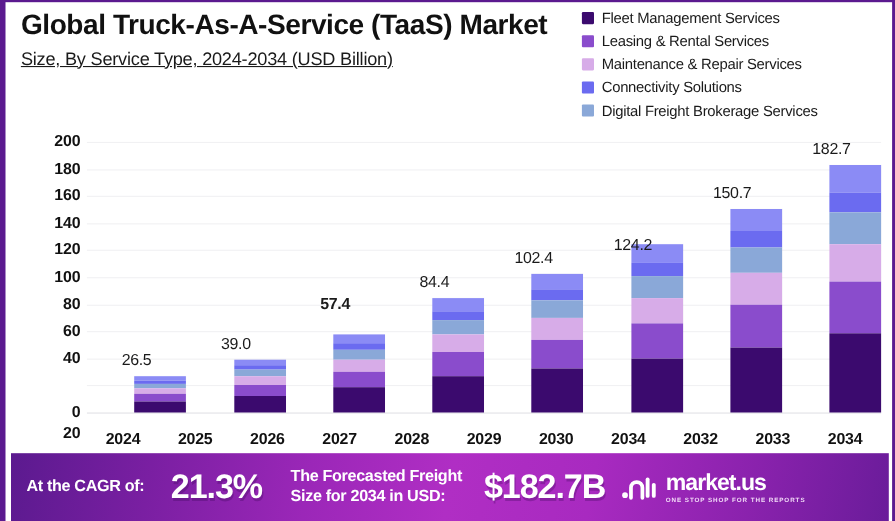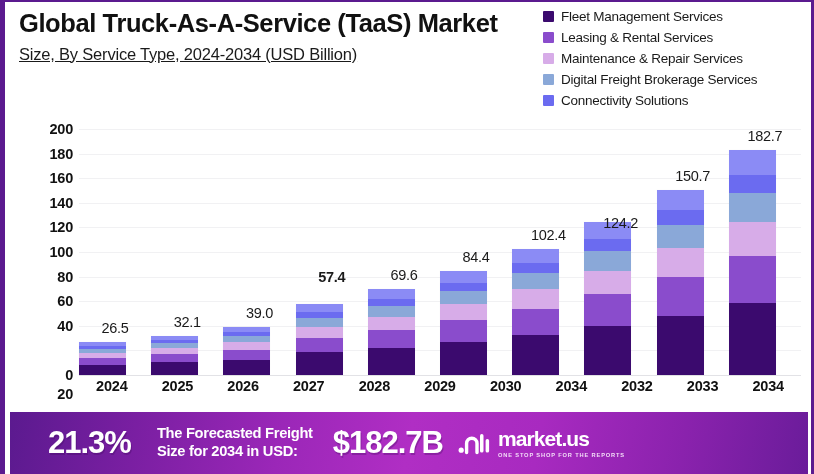--- a/index.html
+++ b/index.html
@@ -25,21 +25,21 @@
     letter-spacing:-0.4px;line-height:1.05;
     margin:6px 0 0 4px;white-space:nowrap;
   }
   .chart-subtitle{
     font-size:16.5px;color:#1a1a1a;font-weight:normal;
     letter-spacing:-0.2px;margin:8px 0 12px 4px;white-space:nowrap;text-decoration:underline;
   }
 
   
   .legend{
-    position:absolute;right:6px;top:2px;width:262px;
+    position:absolute;right:20px;top:2px;width:262px;
     display:flex;flex-direction:column;gap:2px;padding-top:3px;
   }
   .legend-item{display:flex;align-items:center;height:19px;}
   .legend-swatch{width:11px;height:11px;flex:0 0 11px;margin-right:7px;border-radius:1px;}
   .legend-label{font-size:13.5px;color:#1a1a1a;white-space:nowrap;letter-spacing:-0.25px;}
 
   
   .plot{position:absolute;left:0;top:108px;width:806px;height:300px;}
   .y-axis{position:absolute;left:14px;top:0;width:54px;height:266px;}
   .y-tick{
@@ -50,35 +50,35 @@
   .grid-area{position:absolute;left:74px;top:0;right:10px;height:266px;}
   .gridline{position:absolute;left:0;right:0;height:1px;background:#f1f1f3;}
   .baseline{position:absolute;left:0;right:0;height:1px;background:#e2e2e6;}
 
   .bars{
     position:absolute;left:74px;right:10px;top:0;height:265px;
     display:flex;align-items:flex-end;justify-content:space-between;
   }
   .bar-col{
     position:relative;flex:1 1 0;height:100%;
-    display:flex;flex-direction:column;justify-content:flex-end;align-items:flex-start;
+    display:flex;flex-direction:column;justify-content:flex-end;align-items:flex-end;
   }
   .bar-stack{
     width:47px;display:flex;flex-direction:column;justify-content:flex-end;
     box-shadow:0 0 0 0.5px rgba(0,0,0,0.02);
   }
   .seg{width:100%;}
   .bar-label{
     position:absolute;left:0;right:0;text-align:center;
     font-size:14.5px;color:#1a1a1a;letter-spacing:-0.3px;white-space:nowrap;
   }
 
   .x-axis{
     position:absolute;left:74px;right:10px;top:268px;height:30px;
-    display:flex;justify-content:space-between;align-items:flex-start;
+    display:flex;justify-content:space-between;align-items:flex-end;
   }
   .x-tick{
     flex:1 1 0;text-align:center;font-size:14.5px;font-weight:bold;
     color:#111111;letter-spacing:-0.2px;
   }
 
   
   .footer{
     position:absolute;left:5px;right:3px;bottom:0;height:62px;
     background:linear-gradient(100deg,#5b1a8f 0%,#7a1fa2 16%,#9b27b8 34%,#b02ec4 50%,#a82ac0 66%,#8a22ad 84%,#6a1c9a 100%);
@@ -126,26 +126,26 @@
       </div>
       <div class="legend-item">
         <span class="legend-swatch" style="background: rgb(138, 76, 204);"></span>
         <span class="legend-label">Leasing &amp; Rental Services</span>
       </div>
       <div class="legend-item">
         <span class="legend-swatch" style="background: rgb(215, 172, 232);"></span>
         <span class="legend-label">Maintenance &amp; Repair Services</span>
       </div>
       <div class="legend-item">
+        <span class="legend-swatch" style="background: rgb(107, 107, 240);"></span>
+        <span class="legend-label">Connectivity Solutions</span>
+      </div>
+      <div class="legend-item">
         <span class="legend-swatch" style="background: rgb(138, 168, 216);"></span>
         <span class="legend-label">Digital Freight Brokerage Services</span>
-      </div>
-      <div class="legend-item">
-        <span class="legend-swatch" style="background: rgb(107, 107, 240);"></span>
-        <span class="legend-label">Connectivity Solutions</span>
       </div>
     </div>
 
   <div class="plot">
     <div class="y-axis" id="yaxis">
         <div class="y-tick" style="top: 265px;">0</div>
         <div class="y-tick" style="top: 240.4px; margin-top: 44px;">20</div>
         <div class="y-tick" style="top: 215.8px;">40</div>
         <div class="y-tick" style="top: 191.2px;">60</div>
         <div class="y-tick" style="top: 166.6px;">80</div>
@@ -175,62 +175,40 @@
             <div class="seg" title="Other Services: 2.9" style="height: 3.61804px; background: rgb(139, 139, 245);"></div>
             <div class="seg" title="Connectivity Solutions: 2.1" style="height: 2.54241px; background: rgb(107, 107, 240);"></div>
             <div class="seg" title="Digital Freight Brokerage Services: 3.4" style="height: 4.17216px; background: rgb(138, 168, 216);"></div>
             <div class="seg" title="Maintenance &amp; Repair Services: 4.1" style="height: 5.05222px; background: rgb(215, 172, 232);"></div>
             <div class="seg" title="Leasing &amp; Rental Services: 5.5" style="height: 6.77976px; background: rgb(138, 76, 204);"></div>
             <div class="seg" title="Fleet Management Services: 8.5" style="height: 10.4304px; background: rgb(59, 10, 110);"></div>
           </div>
           <div class="bar-label" style="bottom: 38.595px;">26.5</div>
         </div>
         <div class="bar-col">
-          <div class="bar-stack" style="height: 39.483px;">
-            <div class="seg" title="Other Services: 3.6" style="height: 4.38261px; background: rgb(139, 139, 245);"></div>
-            <div class="seg" title="Connectivity Solutions: 2.5" style="height: 3.07967px; background: rgb(107, 107, 240);"></div>
-            <div class="seg" title="Digital Freight Brokerage Services: 4.1" style="height: 5.05382px; background: rgb(138, 168, 216);"></div>
-            <div class="seg" title="Maintenance &amp; Repair Services: 5" style="height: 6.11986px; background: rgb(215, 172, 232);"></div>
-            <div class="seg" title="Leasing &amp; Rental Services: 6.7" style="height: 8.21246px; background: rgb(138, 76, 204);"></div>
-            <div class="seg" title="Fleet Management Services: 10.3" style="height: 12.6346px; background: rgb(59, 10, 110);"></div>
-          </div>
-          <div class="bar-label" style="bottom: 45.483px;">32.1</div>
-        </div>
-        <div class="bar-col">
           <div class="bar-stack" style="height: 47.97px;">
             <div class="seg" title="Other Services: 4.3" style="height: 5.32467px; background: rgb(139, 139, 245);"></div>
             <div class="seg" title="Connectivity Solutions: 3" style="height: 3.74166px; background: rgb(107, 107, 240);"></div>
             <div class="seg" title="Digital Freight Brokerage Services: 5" style="height: 6.14016px; background: rgb(138, 168, 216);"></div>
             <div class="seg" title="Maintenance &amp; Repair Services: 6" style="height: 7.43535px; background: rgb(215, 172, 232);"></div>
             <div class="seg" title="Leasing &amp; Rental Services: 8.1" style="height: 9.97776px; background: rgb(138, 76, 204);"></div>
             <div class="seg" title="Fleet Management Services: 12.5" style="height: 15.3504px; background: rgb(59, 10, 110);"></div>
           </div>
           <div class="bar-label" style="bottom: 53.97px;">39.0</div>
         </div>
         <div class="bar-col">
           <div class="bar-stack" style="height: 70.602px;">
             <div class="seg" title="Other Services: 6.4" style="height: 7.83682px; background: rgb(139, 139, 245);"></div>
             <div class="seg" title="Connectivity Solutions: 4.5" style="height: 5.50696px; background: rgb(107, 107, 240);"></div>
             <div class="seg" title="Digital Freight Brokerage Services: 7.3" style="height: 9.03706px; background: rgb(138, 168, 216);"></div>
             <div class="seg" title="Maintenance &amp; Repair Services: 8.9" style="height: 10.9433px; background: rgb(215, 172, 232);"></div>
             <div class="seg" title="Leasing &amp; Rental Services: 11.9" style="height: 14.6852px; background: rgb(138, 76, 204);"></div>
             <div class="seg" title="Fleet Management Services: 18.4" style="height: 22.5926px; background: rgb(59, 10, 110);"></div>
           </div>
           <div class="bar-label" style="bottom: 90px; font-weight: bold;">57.4</div>
-        </div>
-        <div class="bar-col">
-          <div class="bar-stack" style="height: 85.608px;">
-            <div class="seg" title="Other Services: 7.7" style="height: 9.50249px; background: rgb(139, 139, 245);"></div>
-            <div class="seg" title="Connectivity Solutions: 5.4" style="height: 6.67742px; background: rgb(107, 107, 240);"></div>
-            <div class="seg" title="Digital Freight Brokerage Services: 8.9" style="height: 10.9578px; background: rgb(138, 168, 216);"></div>
-            <div class="seg" title="Maintenance &amp; Repair Services: 10.8" style="height: 13.2692px; background: rgb(215, 172, 232);"></div>
-            <div class="seg" title="Leasing &amp; Rental Services: 14.5" style="height: 17.8065px; background: rgb(138, 76, 204);"></div>
-            <div class="seg" title="Fleet Management Services: 22.3" style="height: 27.3946px; background: rgb(59, 10, 110);"></div>
-          </div>
-          <div class="bar-label" style="bottom: 91.608px;">69.6</div>
         </div>
         <div class="bar-col">
           <div class="bar-stack" style="height: 103.812px;">
             <div class="seg" title="Other Services: 9.4" style="height: 11.5231px; background: rgb(139, 139, 245);"></div>
             <div class="seg" title="Connectivity Solutions: 6.6" style="height: 8.09734px; background: rgb(107, 107, 240);"></div>
             <div class="seg" title="Digital Freight Brokerage Services: 10.8" style="height: 13.2879px; background: rgb(138, 168, 216);"></div>
             <div class="seg" title="Maintenance &amp; Repair Services: 13.1" style="height: 16.0909px; background: rgb(215, 172, 232);"></div>
             <div class="seg" title="Leasing &amp; Rental Services: 17.6" style="height: 21.5929px; background: rgb(138, 76, 204);"></div>
             <div class="seg" title="Fleet Management Services: 27" style="height: 33.2198px; background: rgb(59, 10, 110);"></div>
           </div>
@@ -291,20 +269,21 @@
         <div class="x-tick">2030</div>
         <div class="x-tick">2034</div>
         <div class="x-tick">2032</div>
         <div class="x-tick">2033</div>
         <div class="x-tick">2034</div>
       </div>
   </div>
 
   <div class="footer">
     <div class="f-text f-cagr-text">
+      <div>At the CAGR of:</div>
     </div>
     <div class="f-big f-cagr-val">21.3%</div>
 
     <div class="f-text f-fore-text">
       <div>The Forecasted Freight</div>
       <div>Size for 2034 in USD:</div>
     </div>
     <div class="f-big f-fore-val">$182.7B</div>
 
     <div class="brand">

